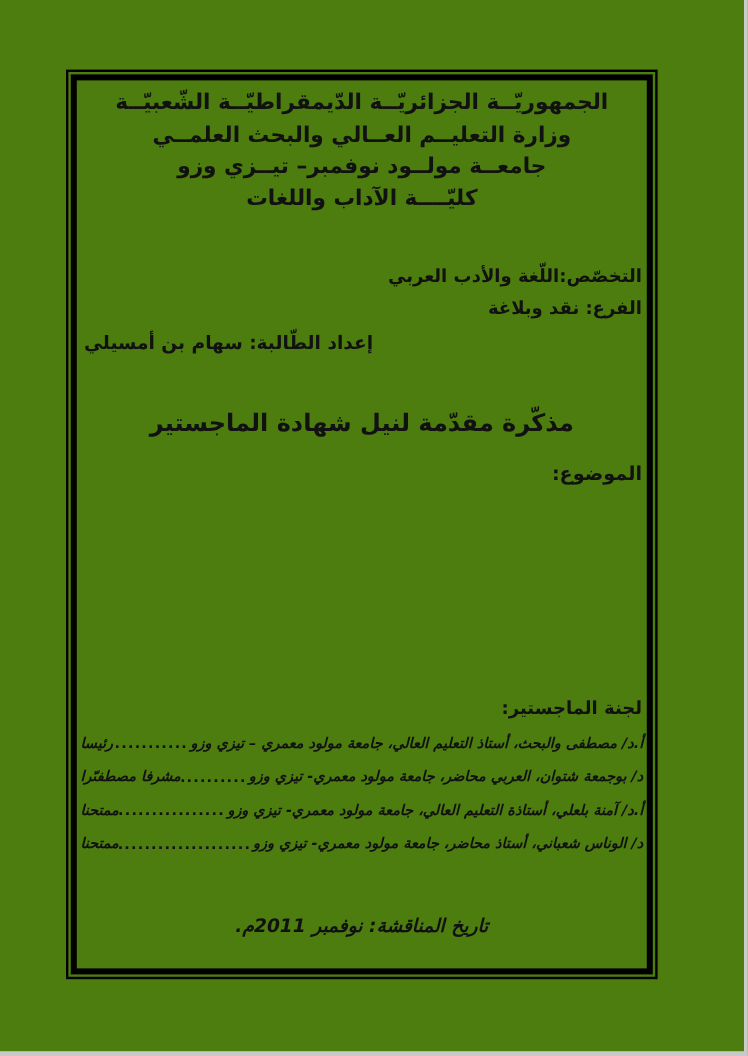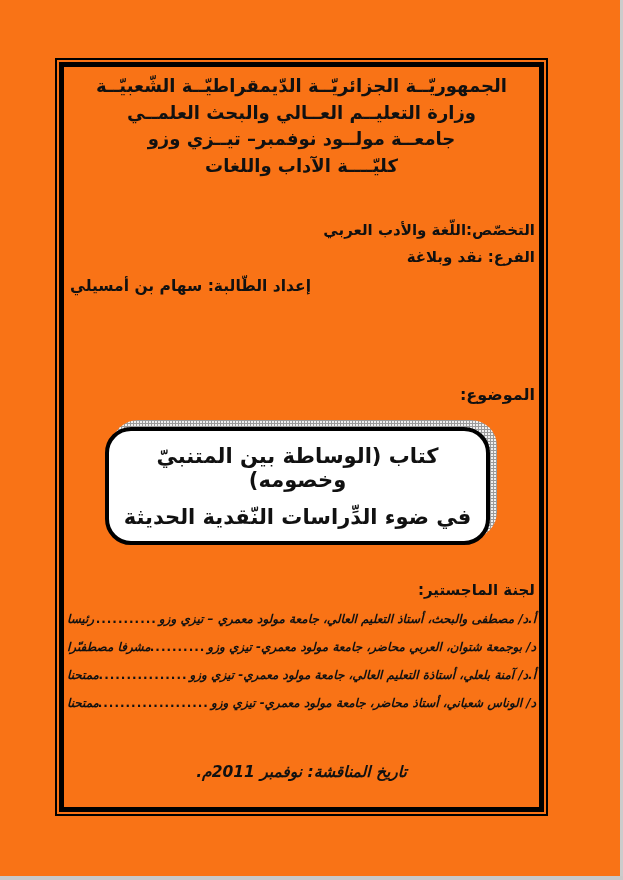--- a/index.html
+++ b/index.html
@@ -1,19 +1,19 @@
 <!DOCTYPE html>
 <html lang="ar"><head>
 <meta charset="utf-8">
 <style>
   * { margin:0; padding:0; box-sizing:border-box; }
   html,body { background:#ffffff; }
   body { font-family:"DejaVu Sans", sans-serif; }
   .page {
-    position:relative; width:623px; height:880px; background:#f97316;
+    position:relative; width:623px; height:880px; background:#4d7c0f;
     overflow:hidden; color:#111;
   }
   .edge-right  { position:absolute; top:0; right:0; width:3px; height:100%; background:#cccccc; }
   .edge-bottom { position:absolute; bottom:0; left:0; width:100%; height:4px; background:#c9c9c9; }
 
   .frame-outer {
     position:absolute; left:55px; top:58px; width:493px; height:758px;
     border:2px solid #000; padding:2px;
   }
   .frame-inner {
@@ -85,30 +85,24 @@
         <div>كليّــــة الآداب واللغات</div>
       </div>
 
       <div class="abs student-line">إعداد الطّالبة: سهام بن أمسيلي</div>
 
       <div class="abs spec-block">
         <div>التخصّص:اللّغة والأدب العربي</div>
         <div>الفرع: نقد وبلاغة</div>
       </div>
 
+      <div class="abs memoir-line">مذكّرة مقدّمة لنيل شهادة الماجستير</div>
 
       <div class="abs subject-label">الموضوع:</div>
 
-      <div class="abs title-box-wrap">
-        <div class="title-box-shadow"></div>
-        <div class="title-box">
-          <div>كتاب (الوساطة بين المتنبيّ وخصومه)</div>
-          <div>في ضوء الدِّراسات النّقدية الحديثة</div>
-        </div>
-      </div>
 
       <div class="abs committee-heading">لجنة الماجستير:</div>
 
       <div class="abs committee-block">
         <div class="committee-row">
           <span class="c-name">أ.د/ مصطفى والبحث، أستاذ التعليم العالي، جامعة مولود معمري – تيزي وزو</span>
           <span class="c-dots">................................................................................</span>
           <span class="c-role">رئيسا</span>
         </div>
         <div class="committee-row">

